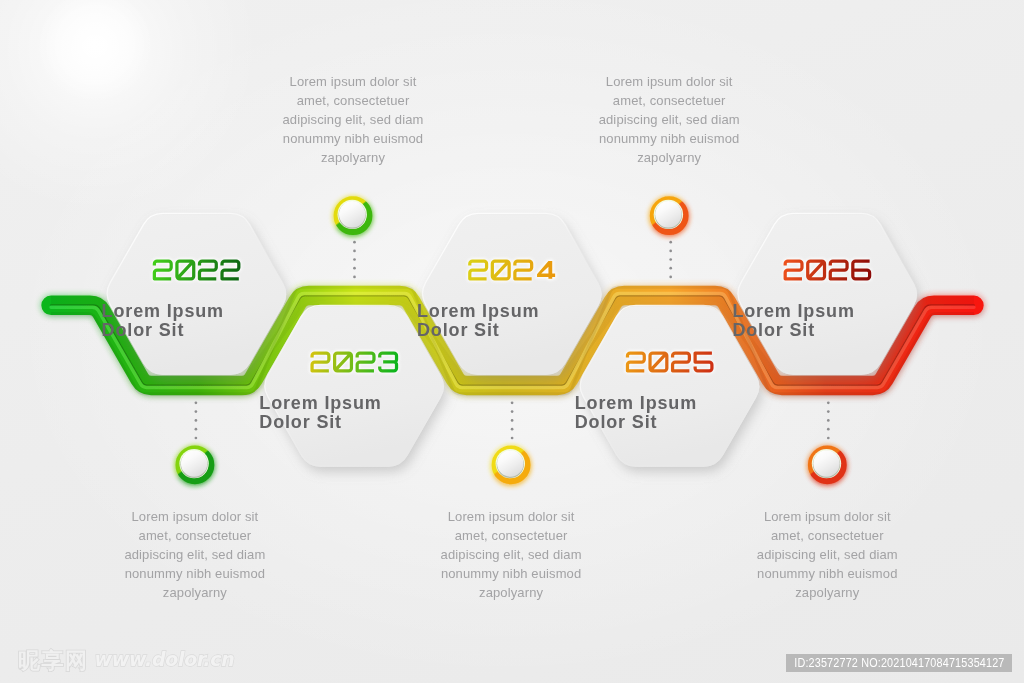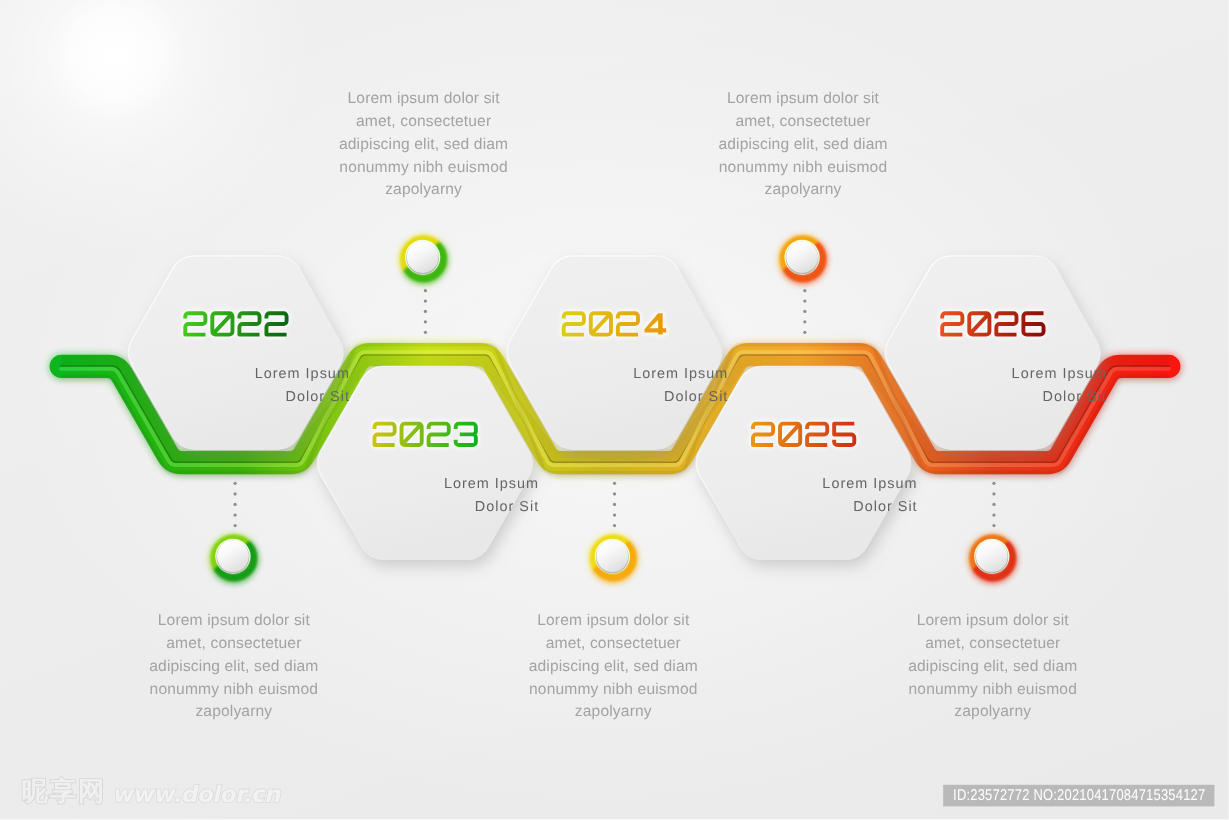--- a/index.html
+++ b/index.html
@@ -9,22 +9,22 @@
   #stage{position:relative;width:1024px;height:683px;overflow:hidden;
      background:
        radial-gradient(circle 58px at 95px 45px, rgba(255,255,255,1) 0%, rgba(255,255,255,0.55) 60%, rgba(255,255,255,0) 100%),
        radial-gradient(circle 165px at 95px 48px, rgba(255,255,255,0.85) 0%, rgba(255,255,255,0.28) 55%, rgba(255,255,255,0) 100%),
        radial-gradient(ellipse 640px 450px at 505px 330px, rgba(255,255,255,0.60) 0%, rgba(255,255,255,0) 78%),
        linear-gradient(160deg,#f0f0f0 0%,#ededed 45%,#eaeaea 100%);
   }
   svg.layer{position:absolute;left:0;top:0;}
   .desc{position:absolute;text-align:center;color:#a3a3a5;font-size:13.0px;
         line-height:19.0px;white-space:pre-line;letter-spacing:0.12px;}
-  .hexlabel{position:absolute;text-align:right;color:#656567;font-weight:normal;
-        font-size:12px;line-height:19.1px;white-space:pre-line;letter-spacing:0.85px;}
+  .hexlabel{position:absolute;text-align:left;color:#656567;font-weight:bold;
+        font-size:18px;line-height:19.1px;white-space:pre-line;letter-spacing:0.85px;}
   .idbox{position:absolute;background:#b9b9b9;color:#fff;font-size:14px;
          letter-spacing:0.2px;white-space:nowrap;}
 </style>
 </head>
 <body>
 
 <div id="stage">
 <svg class="layer" width="1024" height="683" viewBox="0 0 1024 683">
       <defs>
         <linearGradient id="ribGradHi" gradientUnits="userSpaceOnUse" x1="51" y1="0" x2="974" y2="0">
@@ -436,20 +436,20 @@
 adipiscing elit, sed diam
 nonummy nibh euismod
 zapolyarny</div>
     <div class="hexlabel" style="left: 732.4px; top: 302.1px; width: 190px;">Lorem Ipsum
 Dolor Sit</div>
     <div class="desc" style="left: 732.3px; top: 506.5px; width: 190px;">Lorem ipsum dolor sit
 amet, consectetuer
 adipiscing elit, sed diam
 nonummy nibh euismod
 zapolyarny</div>
-    <div style="position: absolute; left: 18px; top: 650px; display: flex; align-items: flex-end; gap: 6px;">
+    <div style="position: absolute; left: 18px; top: 650px; display: flex; align-items: flex-start; gap: 6px;">
       <span style="font-family: &quot;DejaVu Sans&quot;, sans-serif; font-size: 22px; font-weight: bold; color: rgb(240, 240, 240); -webkit-text-stroke: 1.6px rgb(216, 216, 216); paint-order: stroke; letter-spacing: 1.5px; line-height: 1;">昵享网</span>
       <span style="font-family: &quot;DejaVu Sans&quot;, sans-serif; font-size: 19px; font-style: italic; font-weight: bold; color: rgb(242, 242, 242); -webkit-text-stroke: 1.3px rgb(218, 218, 218); paint-order: stroke; line-height: 1; letter-spacing: -0.3px;">www.dolor.cn</span>
     </div>
     <div class="idbox" style="left: 786px; top: 654px; width: 226px; height: 17.5px; text-align: center; font-size: 13px; line-height: 17.5px; overflow: hidden; display: flex; align-items: center; justify-content: center;">
       <span style="display: inline-block; white-space: nowrap; transform: scaleX(0.832); transform-origin: center center;">ID:23572772 NO:20210417084715354127</span>
     </div>
   </div>
 
 </body></html>

